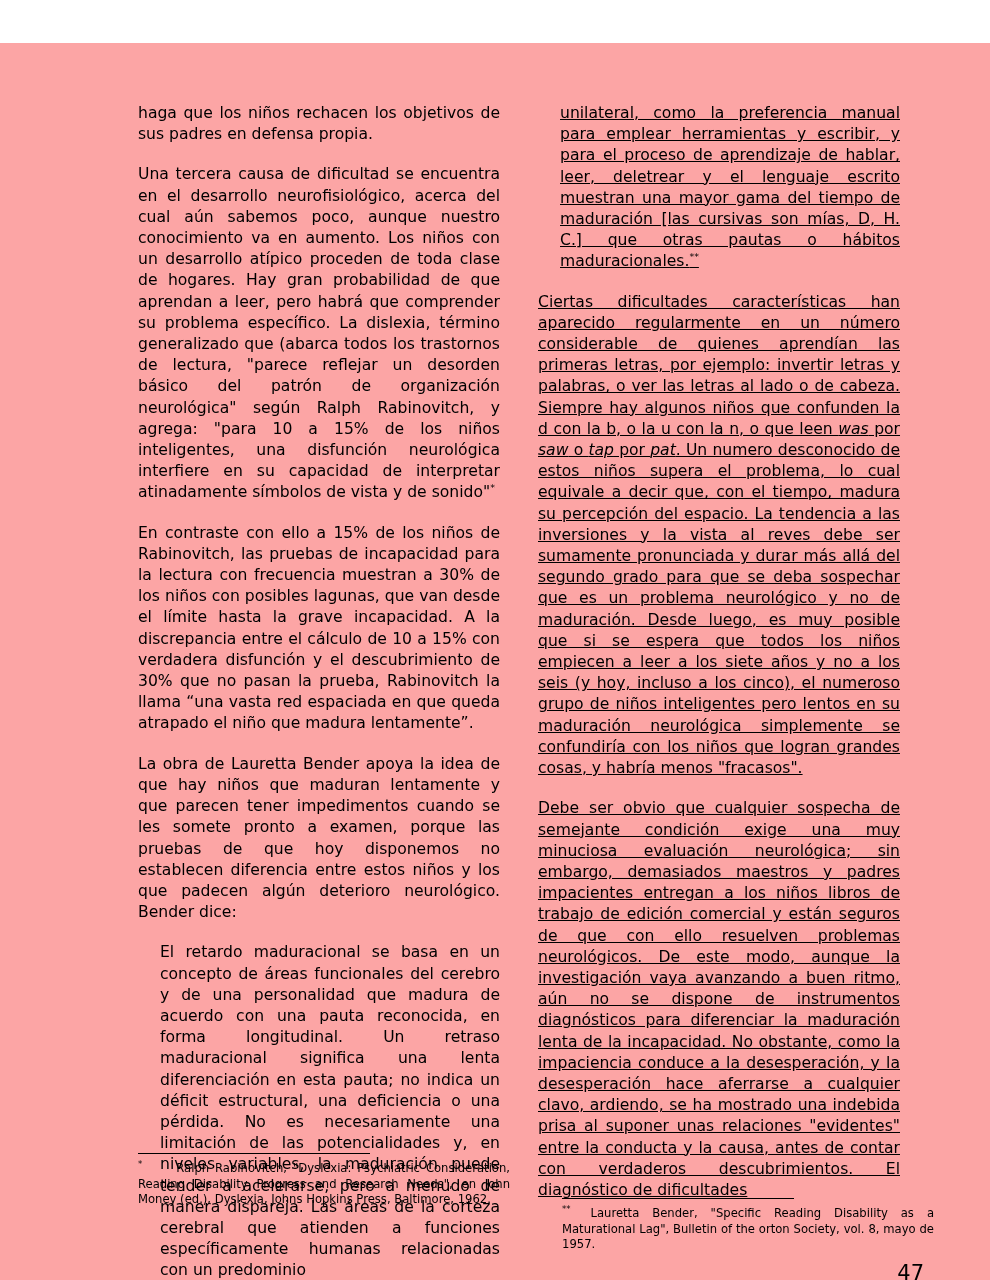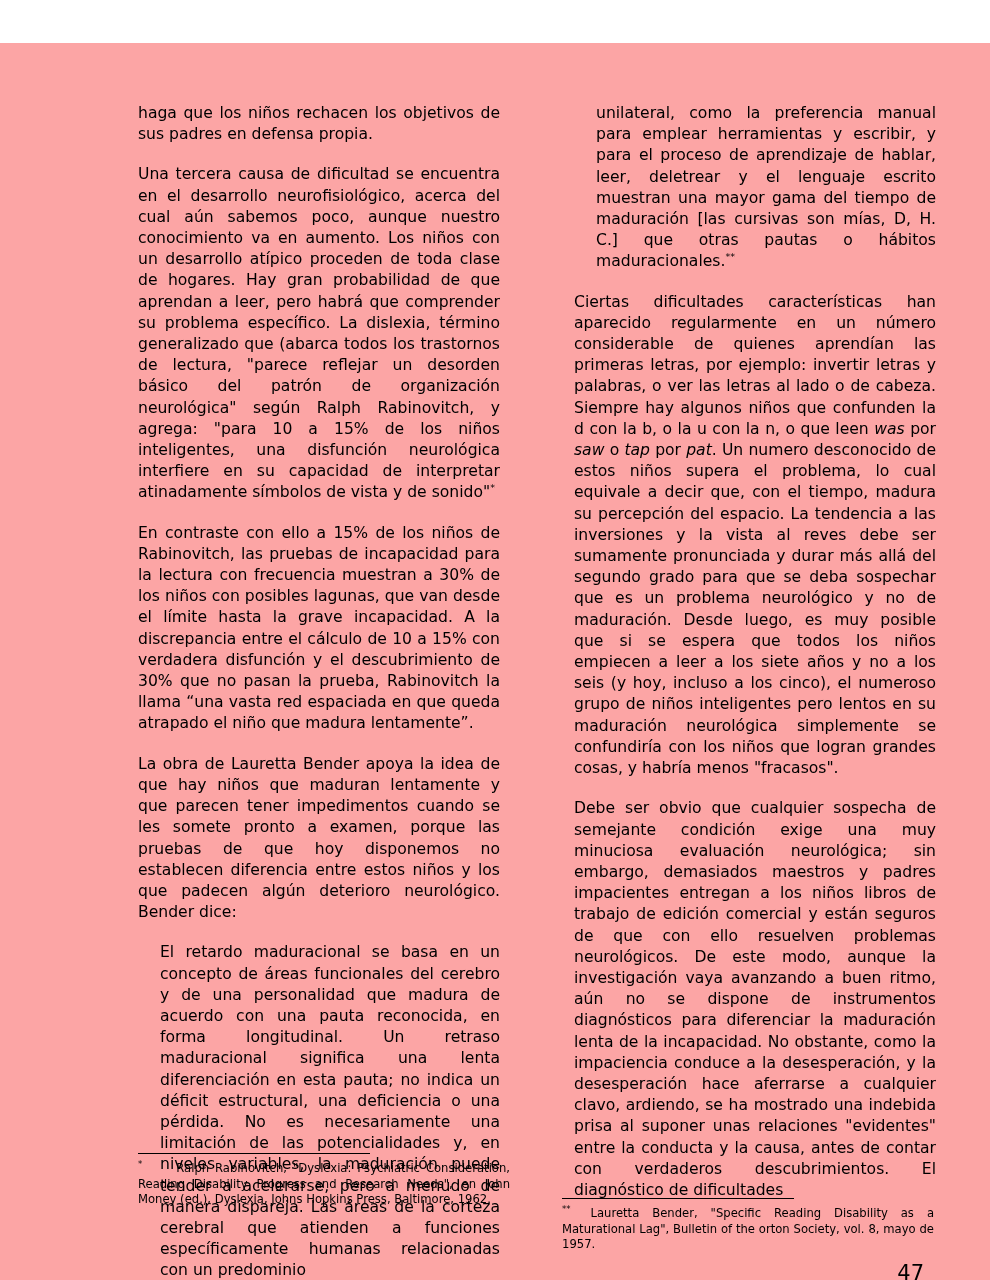--- a/index.html
+++ b/index.html
@@ -27,21 +27,21 @@
     width: 786px;
     height: 1085px;
   }
   .col {
     position: absolute;
     top: 0;
     width: 362px;
     height: 1085px;
   }
   .col-left  { left: 0; }
-  .col-right { left: 436px; }
+  .col-right { left: 400px; text-decoration: underline; }
 
   p {
     margin: 0 0 19px 0;
     font-size: 15.6px;
     line-height: 21.2px;
     text-align: justify;
     text-justify: inter-word;
     -webkit-hyphens: none;
     hyphens: none;
   }

